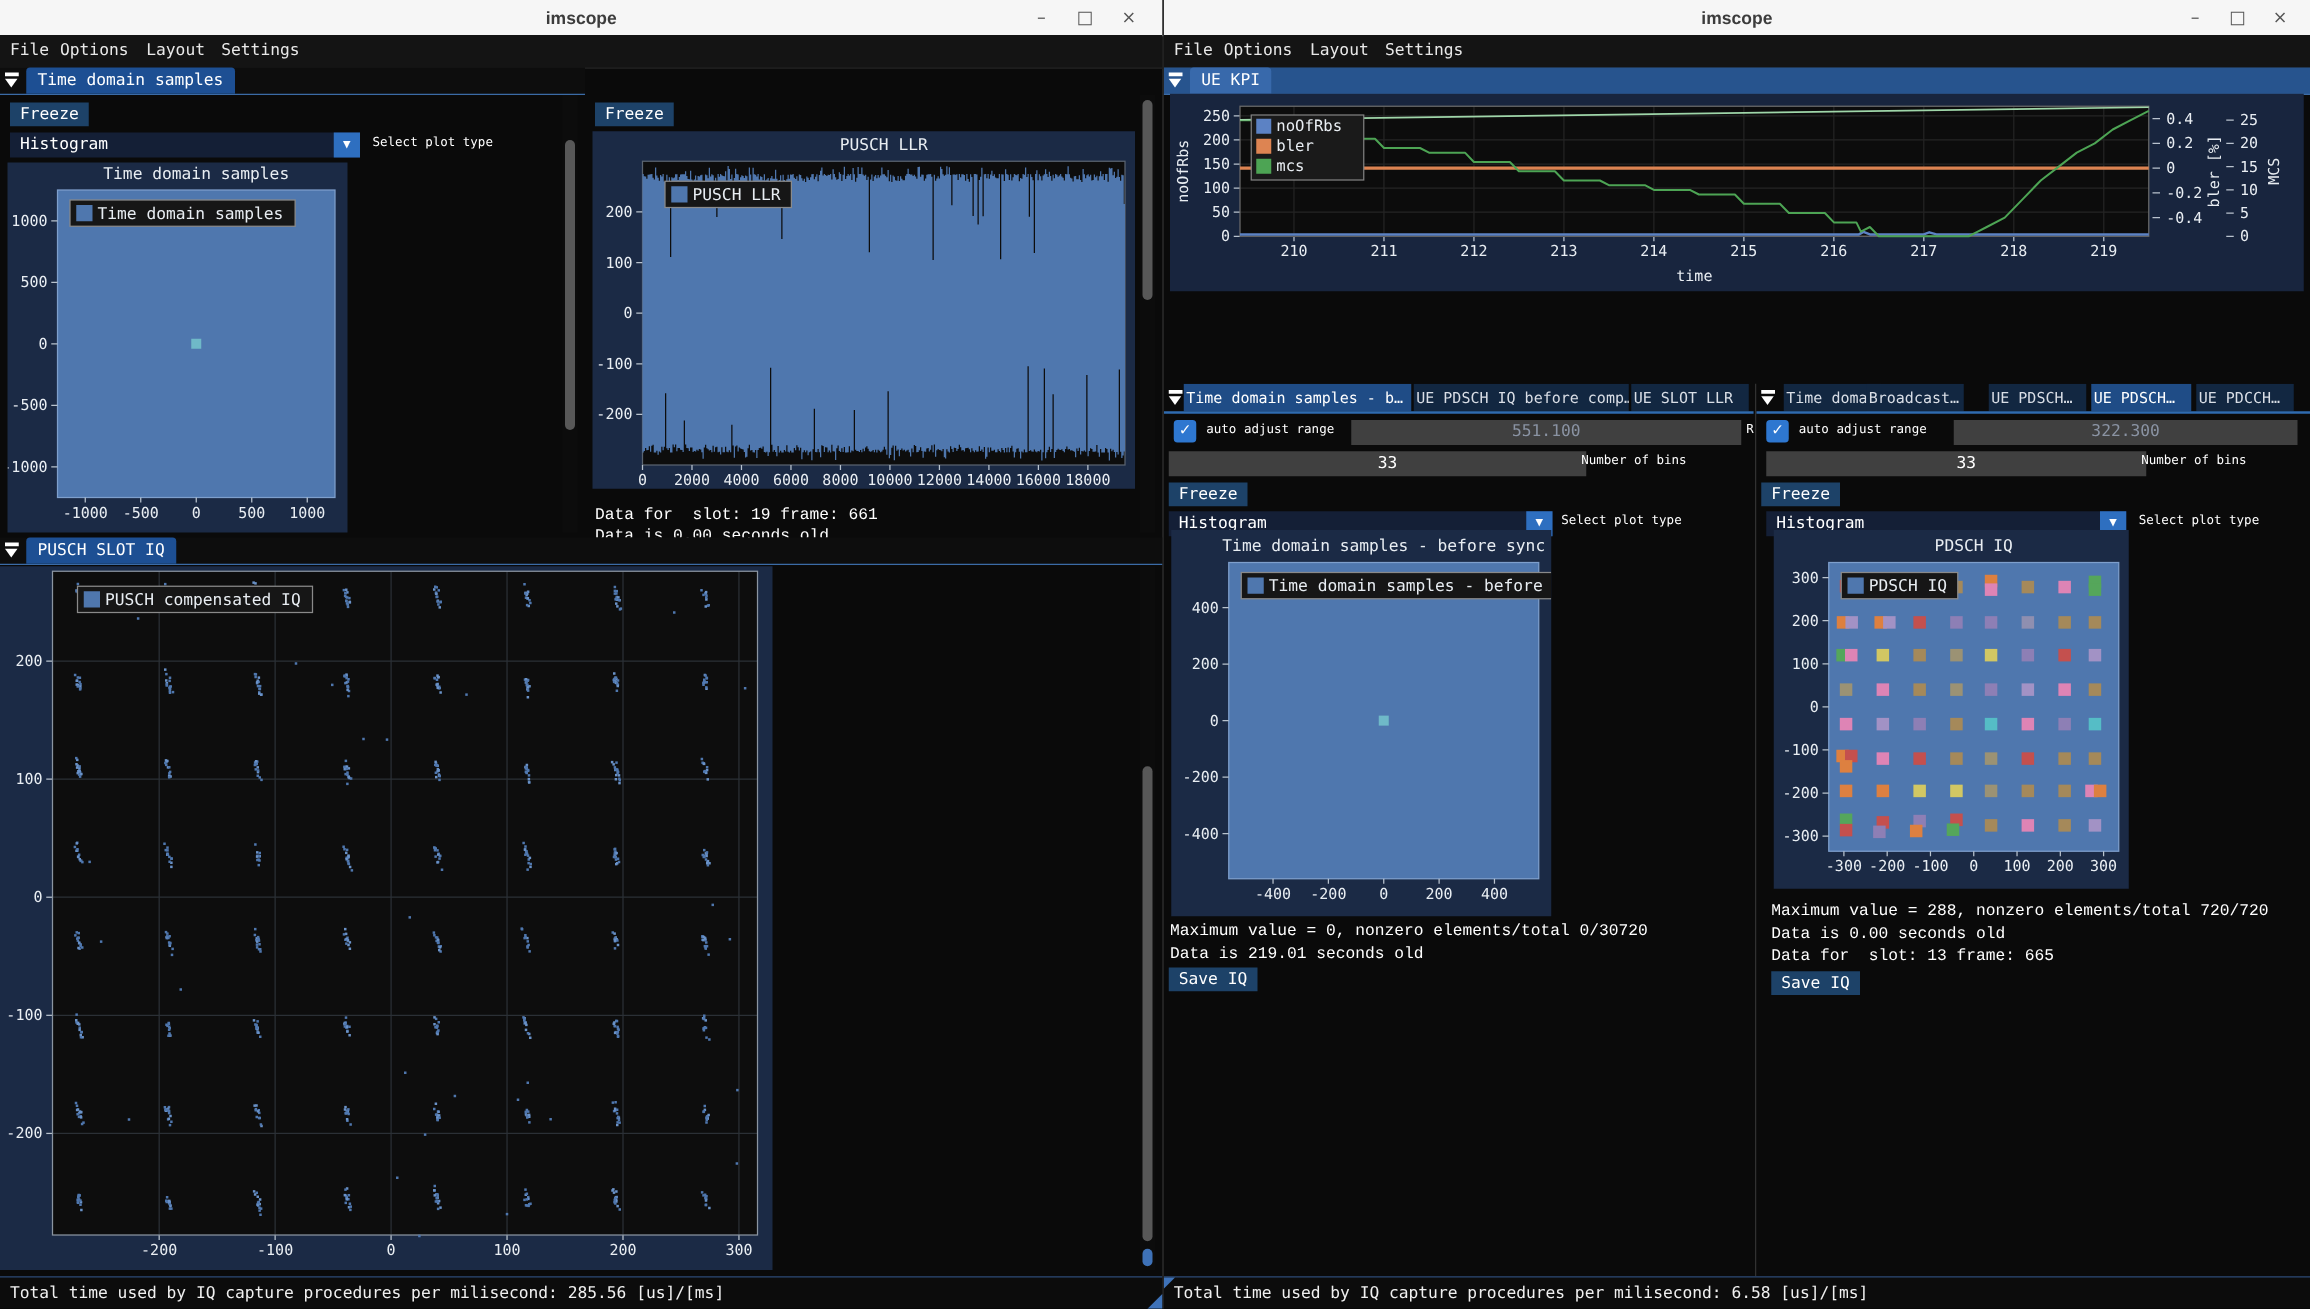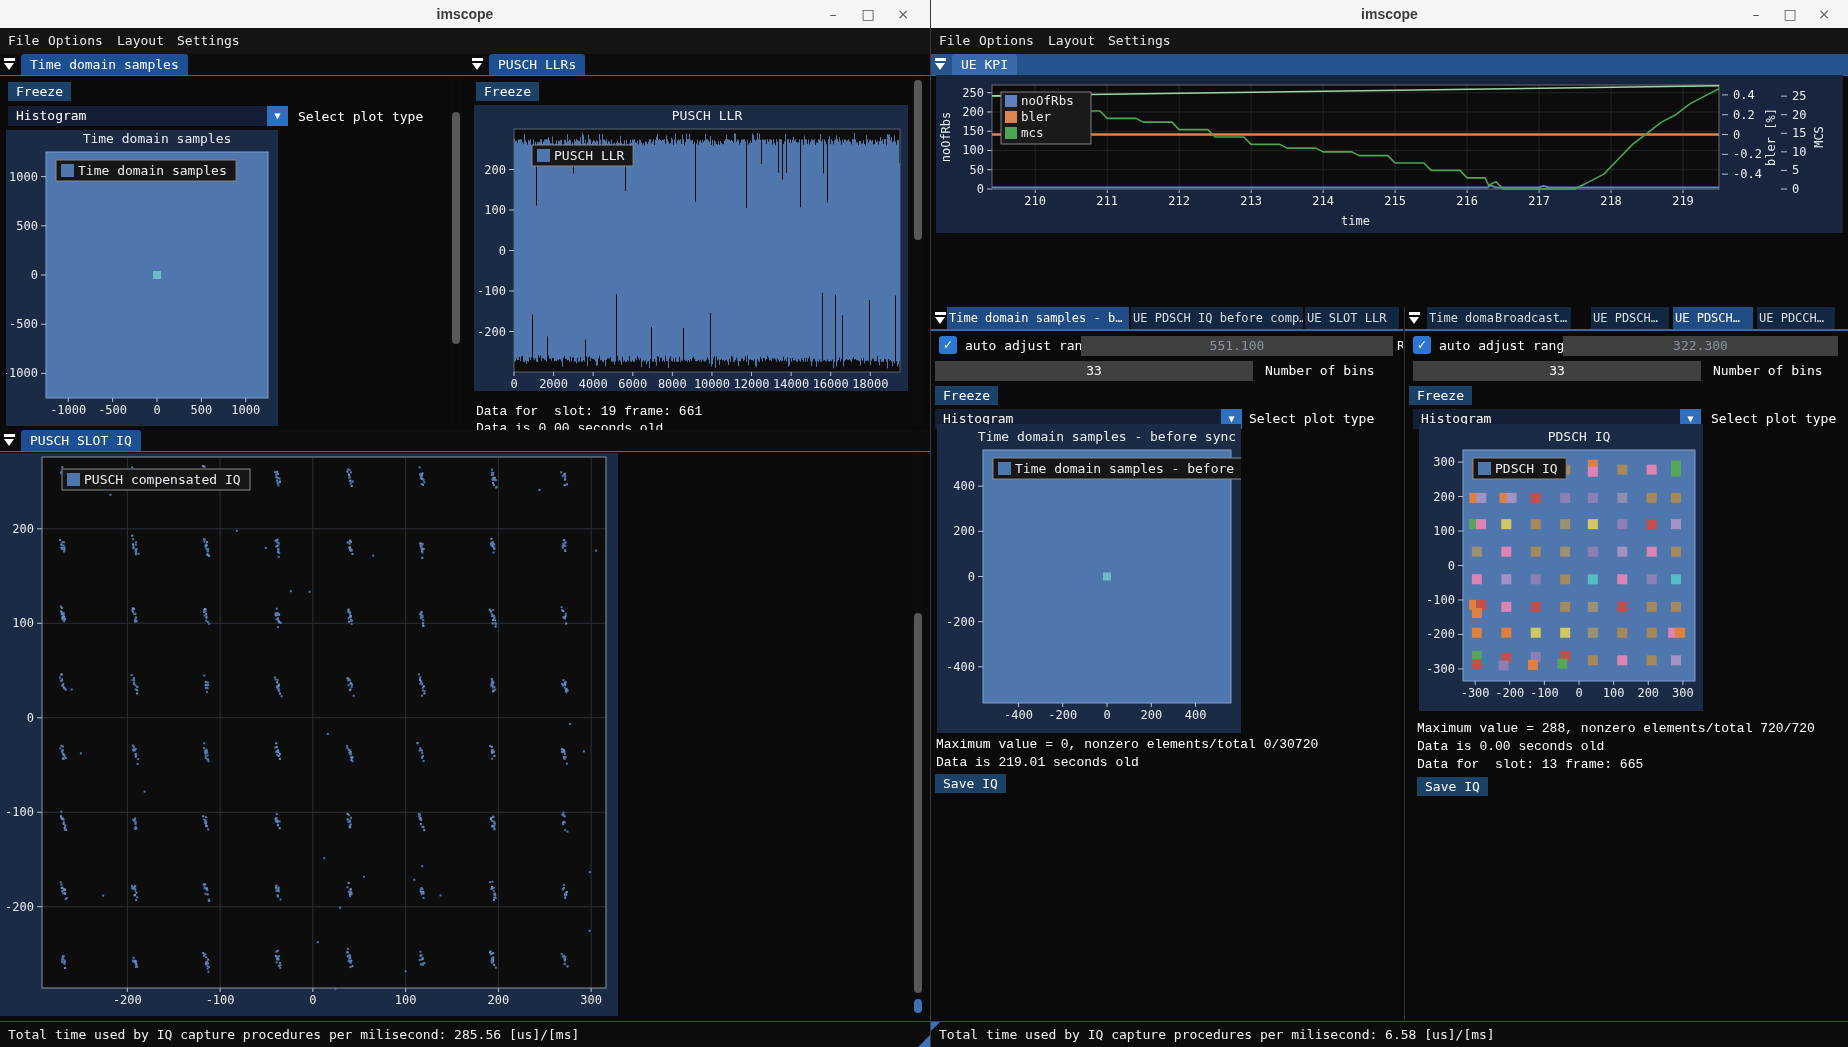--- a/index.html
+++ b/index.html
@@ -22,24 +22,24 @@
   .cicon{position:absolute;top:0;width:20px;height:21px;}
   .cicon .bar{position:absolute;left:4px;top:4px;width:11px;height:3px;background:#fff;}
   .cicon .tri{position:absolute;left:4px;top:9px;width:0;height:0;border-left:5px solid transparent;
     border-right:5px solid transparent;border-top:7px solid #fff;}
   .btn{position:absolute;background:#1d4268;color:#fff;font-size:13px;height:19px;line-height:19px;
     padding:0 8px;white-space:pre;}
   .combo{position:absolute;height:20px;background:#141f36;color:#fff;font-size:13px;line-height:20px;}
   .combo .val{position:absolute;left:8px;top:0;}
   .combo .arrow{position:absolute;right:0;top:0;width:21px;height:20px;background:#2e6fc0;color:#fff;
     text-align:center;font-size:10px;line-height:20px;}
-  .lbl{position:absolute;color:#fff;font-size:13px;white-space:pre;}
+  .lbl{position:absolute;color:#fff;font-size:10px;white-space:pre;}
   .card{position:absolute;background:#1b2a45;overflow:hidden;}
   .input{position:absolute;background:#404040;font-size:13px;text-align:center;height:20px;line-height:20px;color:#8a93a3;}
-  .input.white{color:#fff;}
+  .input.white{color:#fff;padding-left:16px;}
   .checkbox{position:absolute;width:18px;height:18px;background:#2e77d0;border-radius:3px;color:#fff;
     text-align:center;line-height:17px;font-size:14px;}
   .tab{position:absolute;height:22px;background:#122741;color:#d9dee6;font-size:12px;line-height:22px;
     padding:0 2px;white-space:pre;overflow:hidden;box-sizing:border-box;}
   .tab.sel{background:#1f4c86;color:#fff;}
   .tabline{position:absolute;height:2px;background:#2f6bb0;}
   .scroll{position:absolute;width:12px;background:#0c0c0c;}
   .thumb{position:absolute;left:2px;width:8px;border-radius:4px;background:#585858;}
   .thumb.blue{background:#3e72b8;}
   .statusbar{position:absolute;left:0;right:0;top:1021px;height:26px;background:#0c0c0c;border-top:1px solid #2c4a76;}
@@ -105,27 +105,20 @@
         <text x="32" y="247.4" fill="#e8edf2" font-size="12" text-anchor="end">-1000</text>
         <rect x="147" y="141" width="8" height="8" fill="#6fb9c8"></rect>
         <rect x="50" y="30" width="180.1" height="21" fill="#161616" stroke="#8a8a8a"></rect>
         <rect x="55" y="34" width="13" height="13" fill="#4f77ae"></rect>
         <text x="72" y="45" fill="#e8edf2" font-size="13" text-anchor="start">Time domain samples</text>
       </svg></div>
   <div class="scroll" style="left:450px;top:76px;height:350px">
     <div class="thumb" style="top:36px;height:232px"></div>
   </div>
 
-  <div class="phead" style="left:468px;top:54px;width:462px">
-    <div class="cicon" style="left:0">
-        <div class="bar"></div>
-        <div class="tri"></div>
-      </div>
-    <div class="ptab" style="left:21px">PUSCH LLRs</div>
-  </div>
   <div class="btn" style="left:476px;top:82px">Freeze</div>
   <div class="card" style="left:474px;top:105px;width:434px;height:286px"><svg width="434" height="295">
         <text x="233" y="15" fill="#e8edf2" font-size="13" text-anchor="middle">PUSCH LLR</text>
         <rect x="40" y="24" width="386" height="243" fill="#0d0d0d" stroke="#5a6470"></rect>
         <line x1="40" y1="267" x2="40" y2="271" stroke="#b9c3ce"></line>
         <text x="40" y="283" fill="#e8edf2" font-size="12" text-anchor="middle">0</text>
         <line x1="79.58974358974359" y1="267" x2="79.58974358974359" y2="271" stroke="#b9c3ce"></line>
         <text x="79.58974358974359" y="283" fill="#e8edf2" font-size="12" text-anchor="middle">2000</text>
         <line x1="119.17948717948718" y1="267" x2="119.17948717948718" y2="271" stroke="#b9c3ce"></line>
         <text x="119.17948717948718" y="283" fill="#e8edf2" font-size="12" text-anchor="middle">4000</text>

